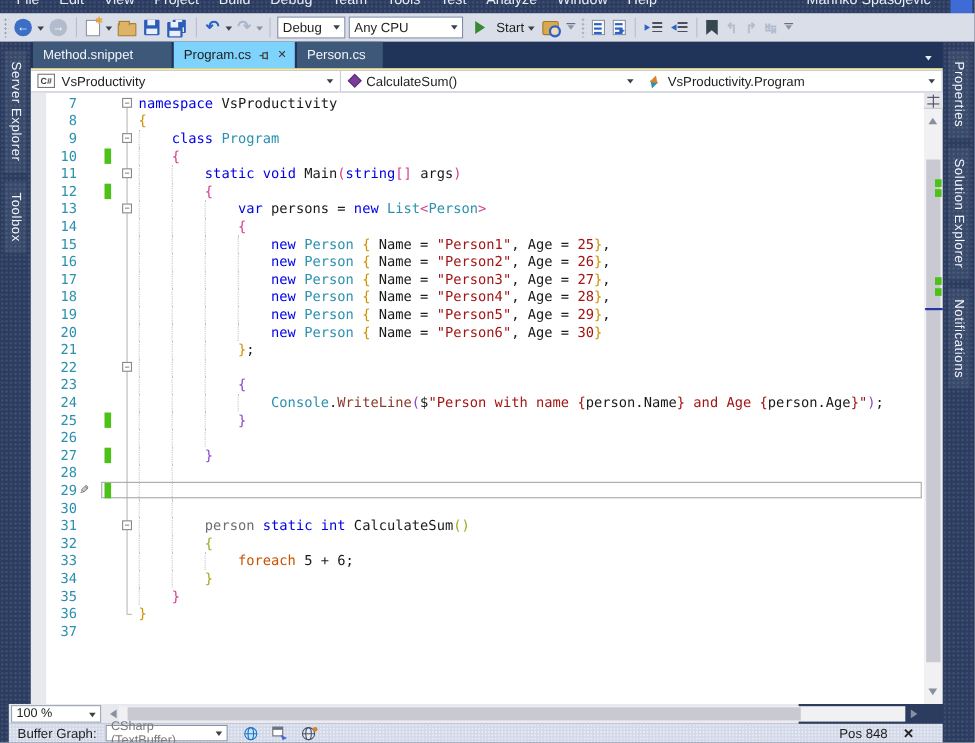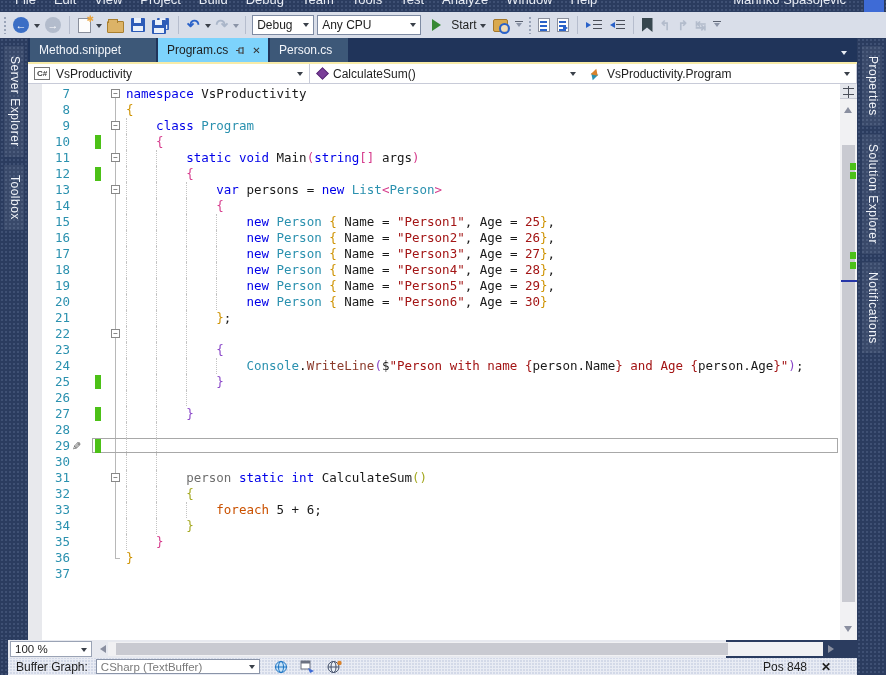--- a/index.html
+++ b/index.html
@@ -116,21 +116,21 @@
   .hscroll { position:absolute; left:8px; top:640px; width:718px; height:18px; background:#E7E9EF; }
   .zoom-combo { position:absolute; left:2px; top:1px; width:82px; height:16px; background:#fff; border:1px solid #9AA3B5; display:flex; align-items:center; justify-content:space-between; font-size:11.5px; color:#1E1E1E; padding:0 4px; }
   .h-left { position:absolute; left:88px; top:5px; border:4px solid transparent; border-right:6px solid #8A8FA0; width:0; height:0; }
   .h-right { position:absolute; left:820px; top:5px; border:4px solid transparent; border-left:6px solid #8A8FA0; width:0; height:0; }
   .htrack { position:absolute; left:100px; top:2px; width:715px; height:14px; background:#F1F1F3; }
   .hthumb { position:absolute; left:8px; top:1px; width:612px; height:12px; background:#C9CAD1; }
 
   
   .bufbar { position:absolute; left:8px; top:658px; width:849px; height:17px; background:#D3D9E8; background-image:radial-gradient(rgba(255,255,255,.5) 1px, transparent 1.1px); background-size:3px 3px; display:flex; align-items:center; font-size:12px; color:#1E1E1E; }
   .buf-label { margin-left:8px; }
-  .buf-combo { margin-left:8px; width:164px; height:15px; background:#fff; border:1px solid #8A94A8; display:flex; align-items:center; justify-content:space-between; padding:0 4px; font-size:11.5px; color:#7A7A7A; }
+  .buf-combo { margin-left:8px; width:111px; height:15px; background:#fff; border:1px solid #8A94A8; display:flex; align-items:center; justify-content:space-between; padding:0 4px; font-size:11.5px; color:#7A7A7A; }
   .buf-icons { display:flex; gap:12px; margin-left:14px; }
   .pos { position:absolute; right:50px; }
   .buf-close { position:absolute; right:26px; font-size:12px; font-weight:bold; color:#222; }
 </style>
 </head>
 <body>
 
 <div class="menubar navy">
   <div class="menu-row"><span class="menu-item">File</span><span class="menu-item">Edit</span><span class="menu-item">View</span><span class="menu-item">Project</span><span class="menu-item">Build</span><span class="menu-item">Debug</span><span class="menu-item">Team</span><span class="menu-item">Tools</span><span class="menu-item">Test</span><span class="menu-item">Analyze</span><span class="menu-item">Window</span><span class="menu-item">Help</span></div>
   <div class="menu-user">Marinko Spasojevic</div>

